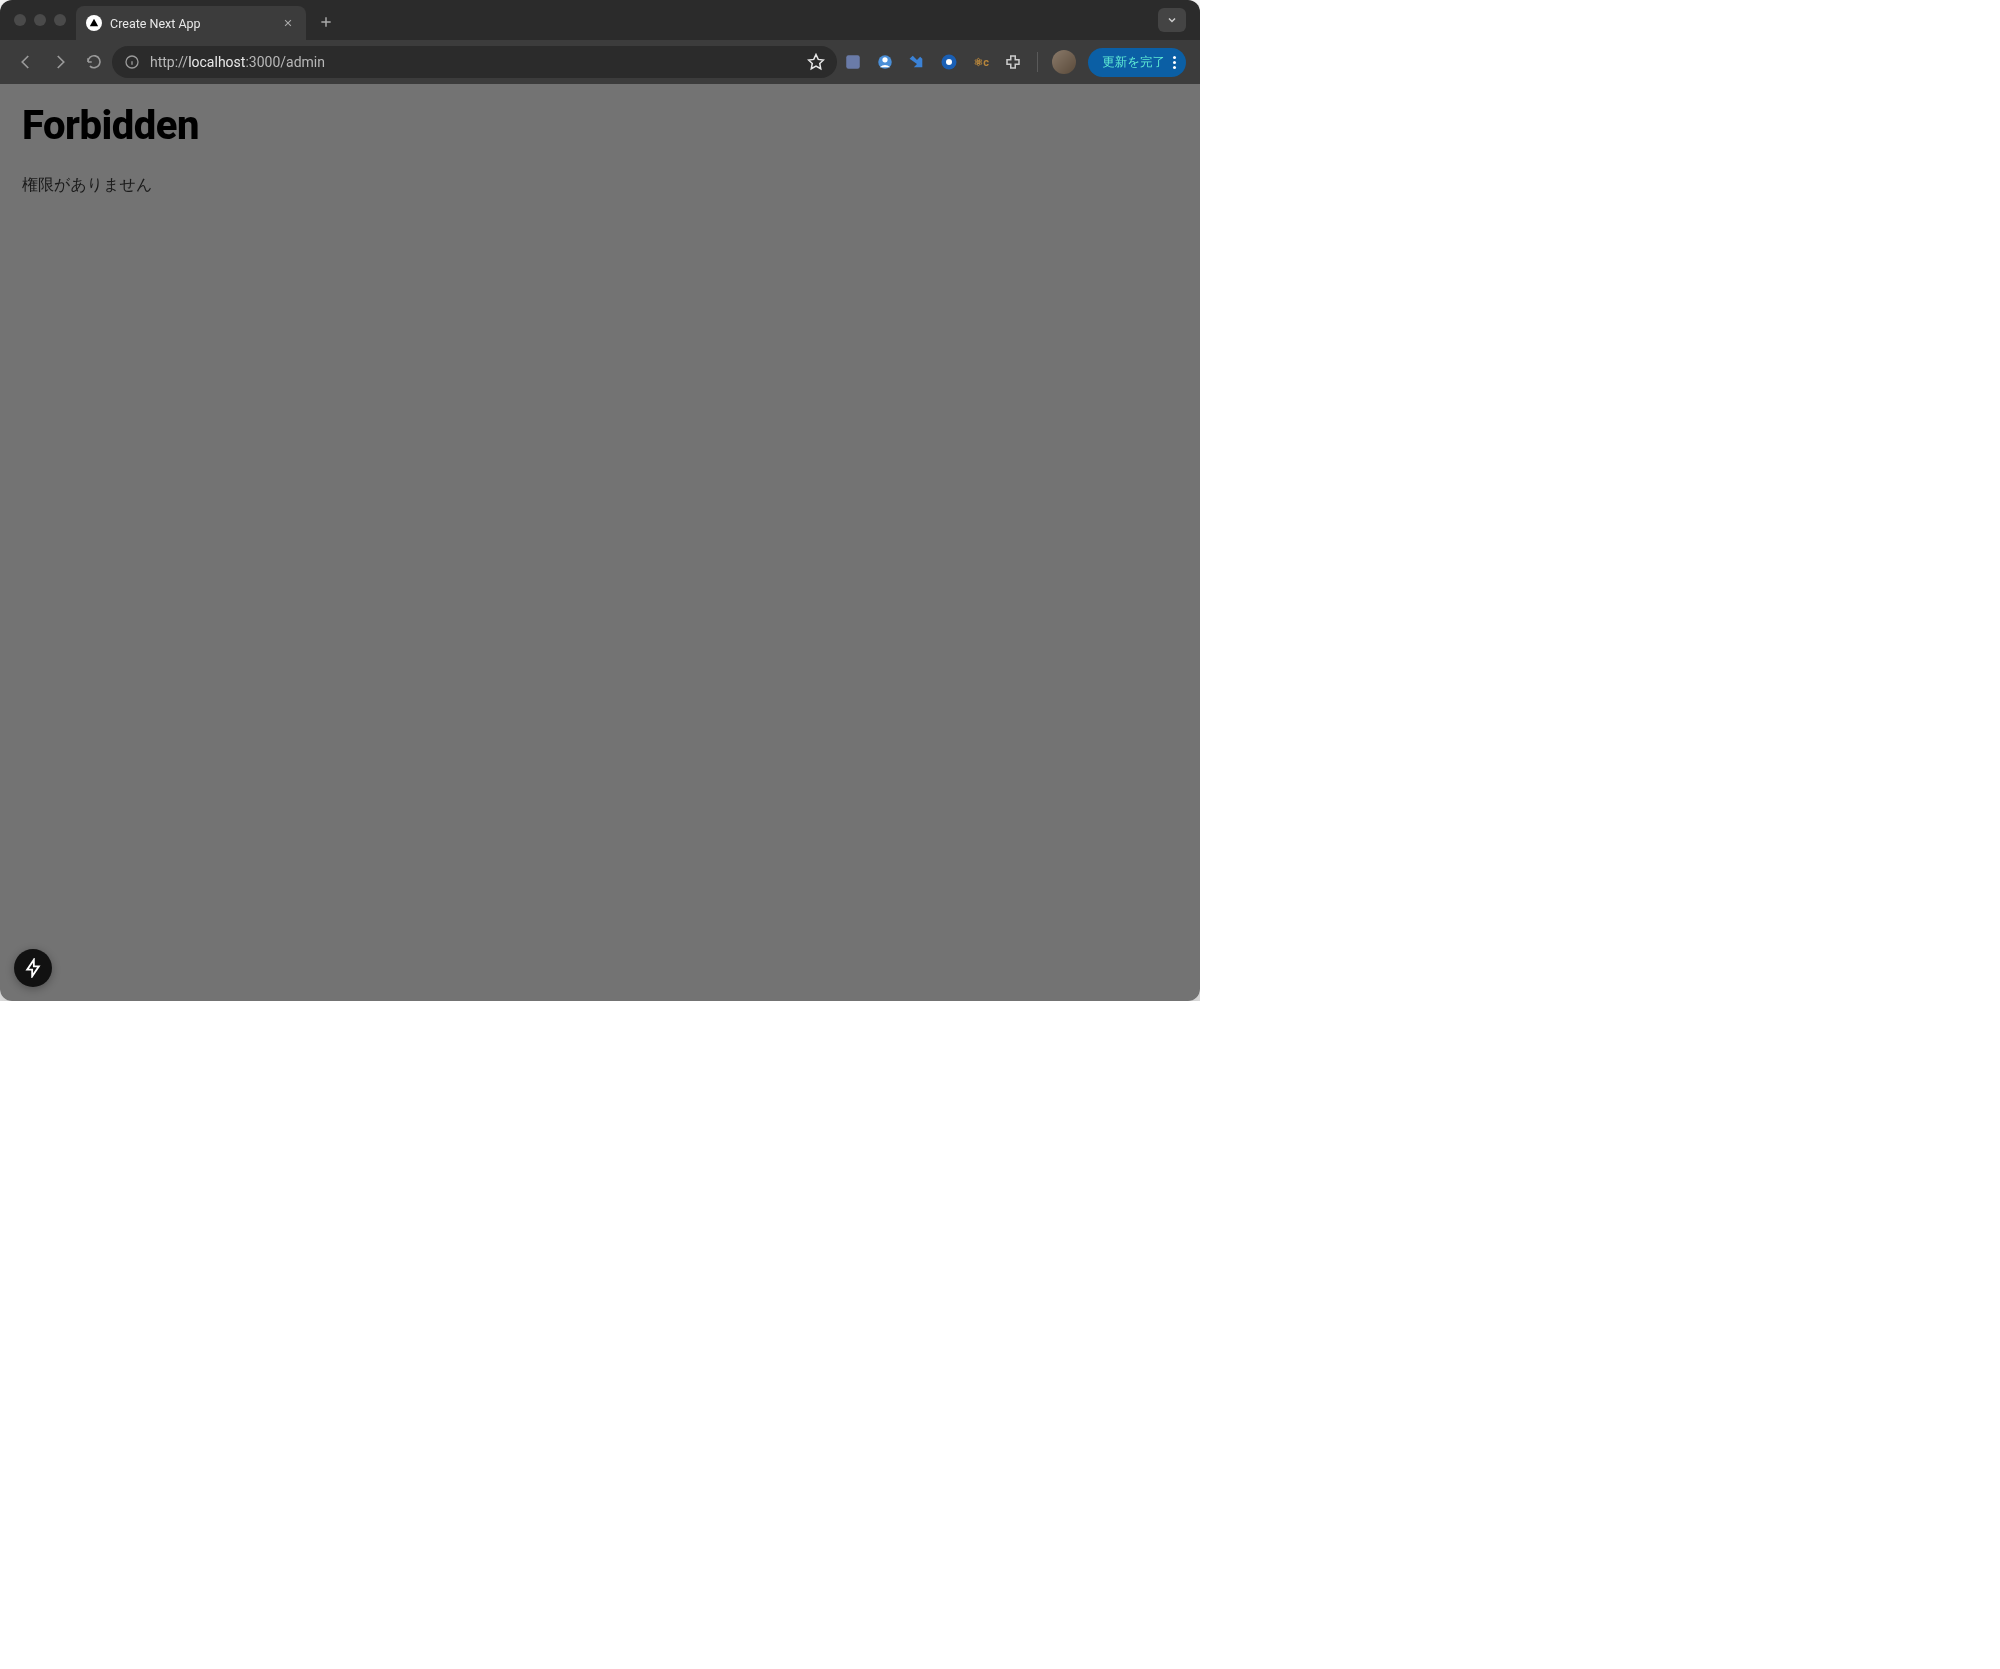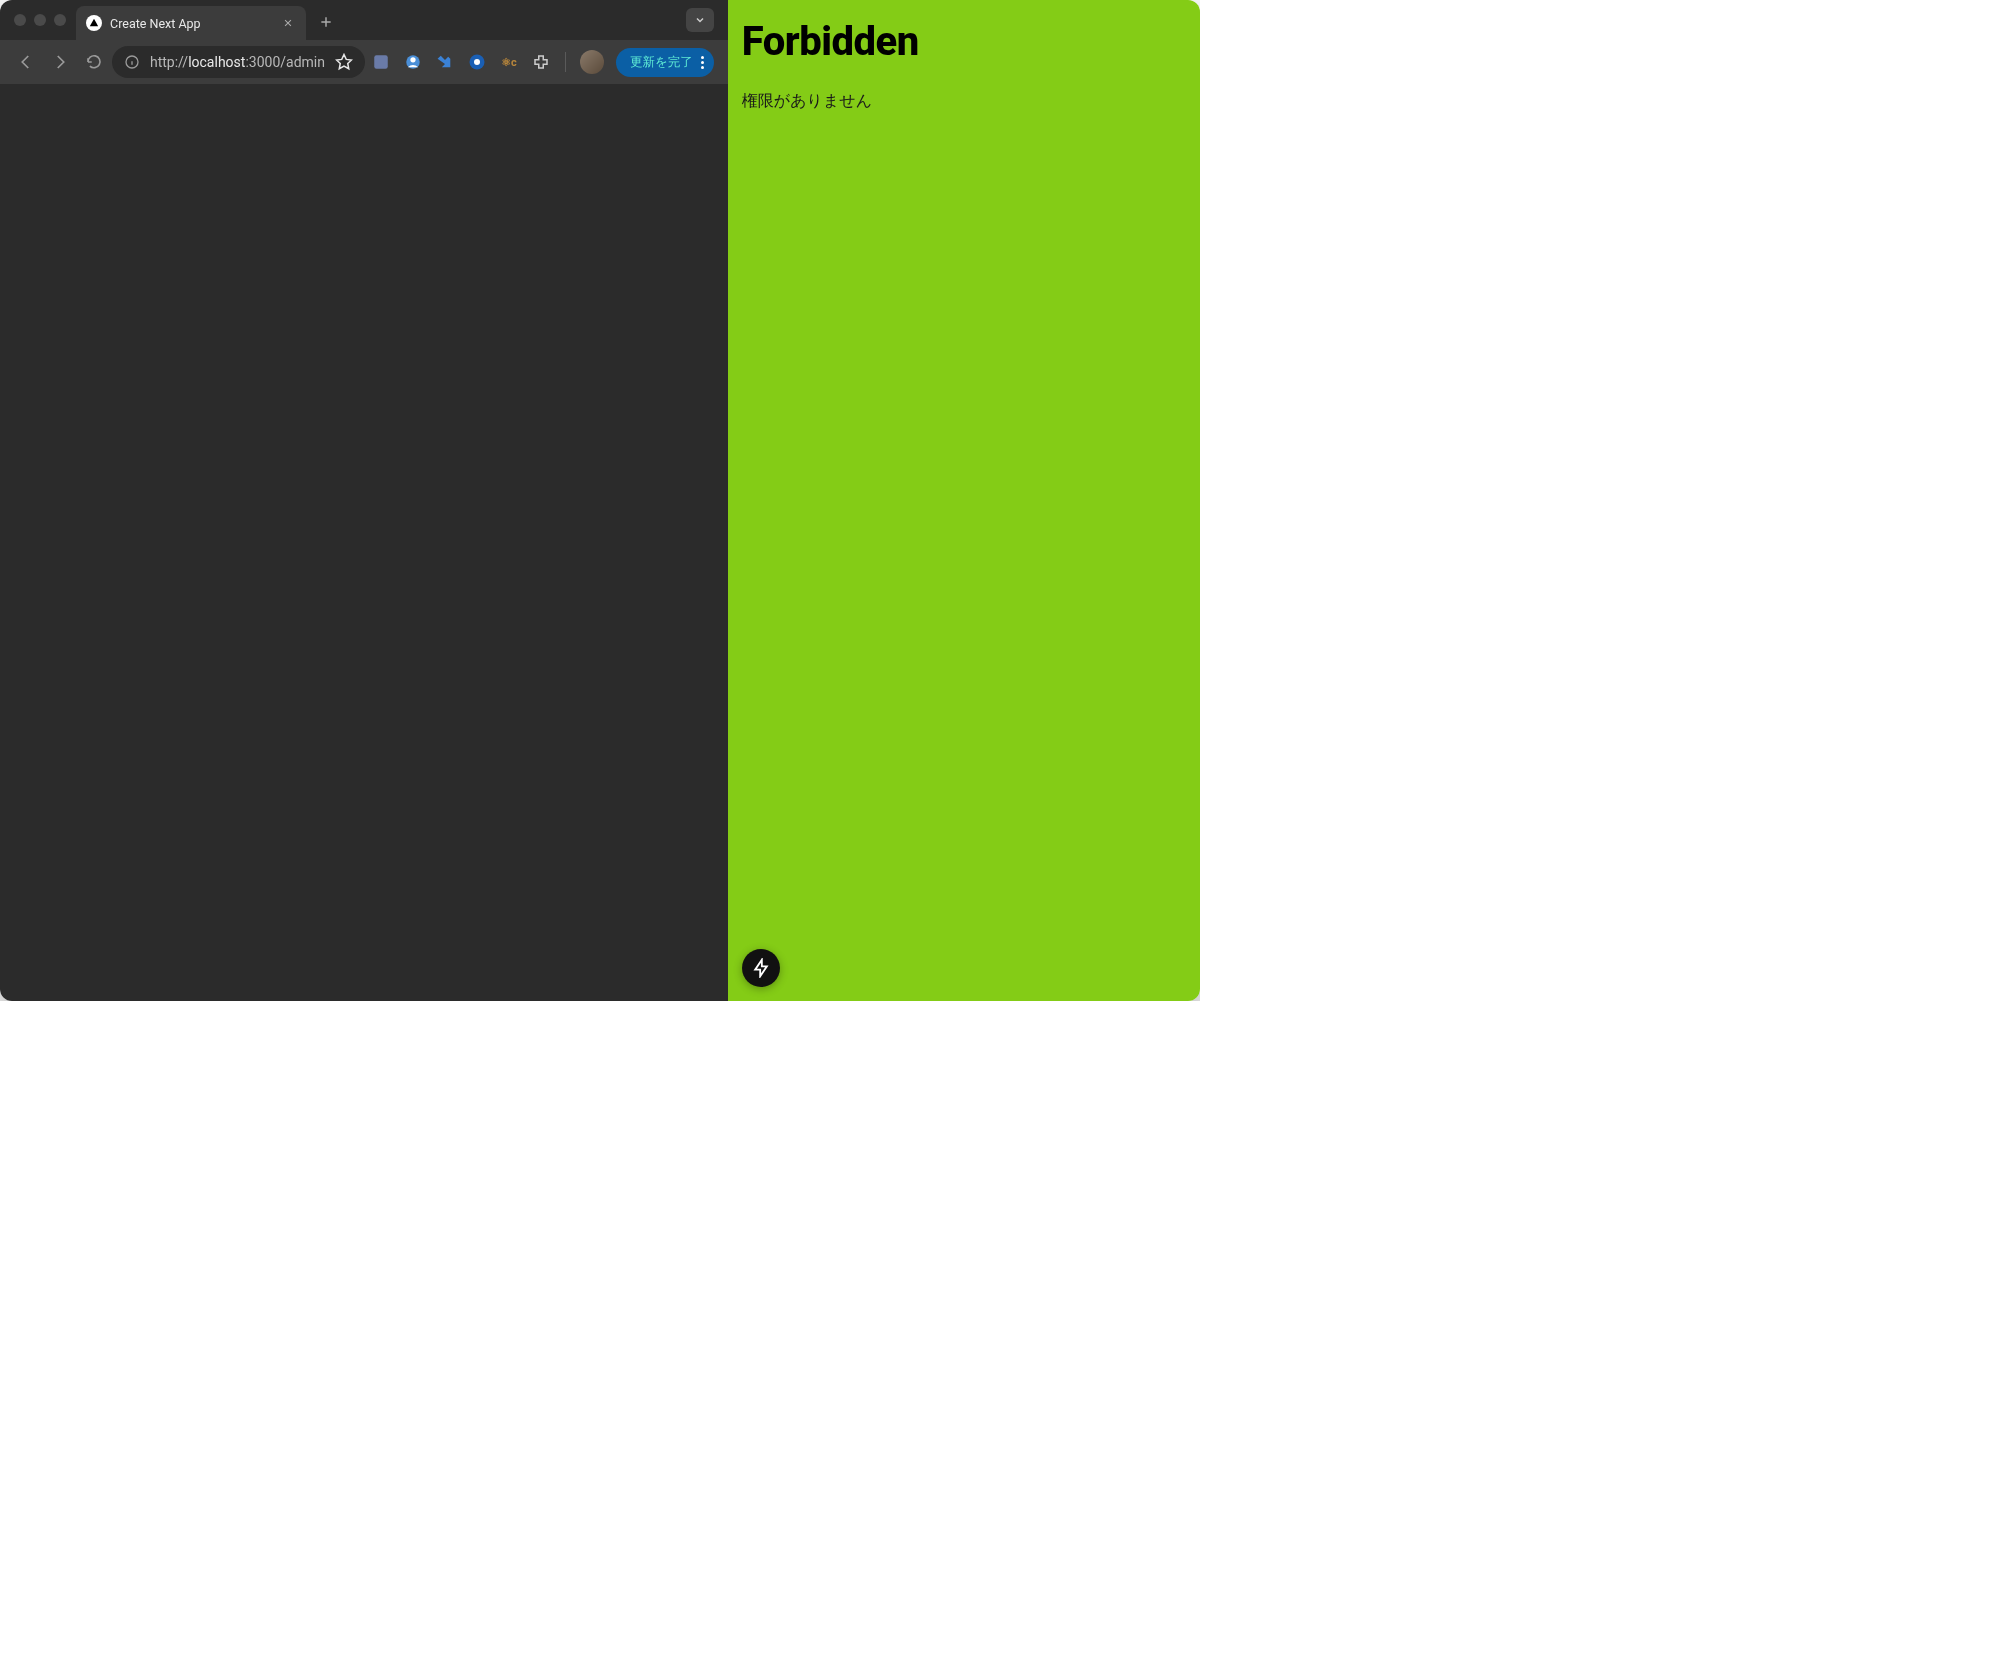--- a/index.html
+++ b/index.html
@@ -14,20 +14,21 @@
       height: 1001px;
       position: relative;
     }
     .browser-window {
       width: 100%;
       height: 100%;
       border-radius: 12px;
       overflow: hidden;
       box-shadow: 0 20px 60px rgba(0,0,0,0.4);
       display: flex;
+      flex-direction: column;
       background: #fff;
     }
     .browser-chrome {
       background: #2b2b2b;
       flex-shrink: 0;
     }
     .tab-bar {
       display: flex;
       align-items: center;
       height: 40px;
@@ -222,22 +223,22 @@
       padding-left: 2px;
     }
     .update-btn .dots span {
       width: 3px;
       height: 3px;
       background: #fff;
       border-radius: 50%;
     }
     .content {
       flex: 1;
-      background: #84cc16;
-      padding: 18px 14px;
+      background: #737373;
+      padding: 18px 22px;
       position: relative;
       overflow: auto;
     }
     .page-heading {
       font-size: 40px;
       font-weight: 800;
       color: #000;
       margin-bottom: 26px;
       letter-spacing: -0.5px;
     }

